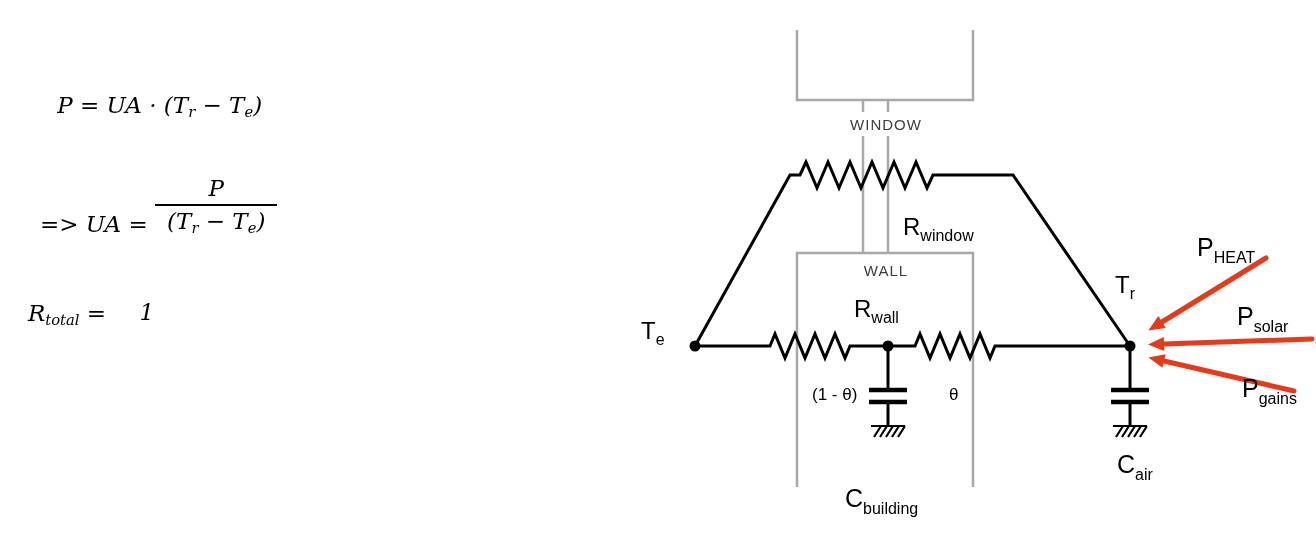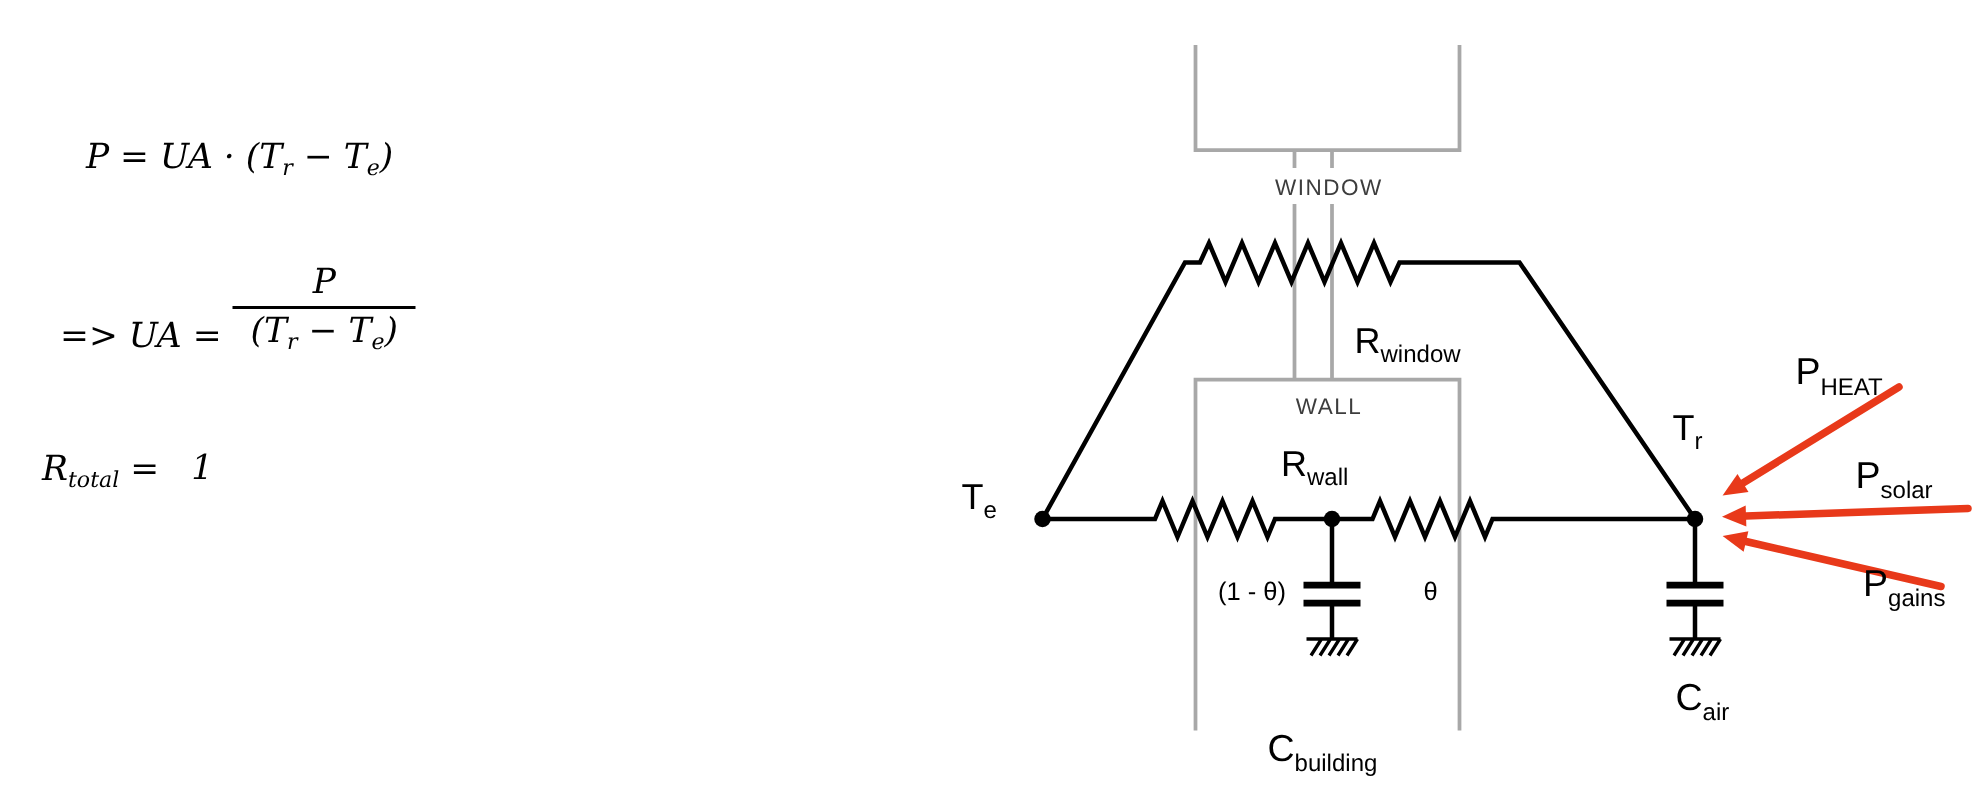--- a/index.html
+++ b/index.html
@@ -16,21 +16,21 @@
   .eq {
     position: absolute;
     font-family: "DejaVu Serif", serif;
     font-style: italic;
     font-size: 23px;
     color: #000;
     white-space: pre;
   }
   .eq-1 { left: 28px; top: 66px; }
   .eq-2 { left: 40px; top: 176px; display: flex; align-items: flex-end; gap: 0; }
-  .eq-3 { left: 28px; top: 300px; display: flex; align-items: center; gap: 2px; }
+  .eq-3 { left: 28px; top: 300px; display: flex; align-items: center; gap: 14px; }
   .msub {
     font-size: 0.64em;
     vertical-align: -0.30em;
   }
   .frac {
     display: inline-flex;
     flex-direction: column;
     align-items: center;
     text-align: center;
   }

